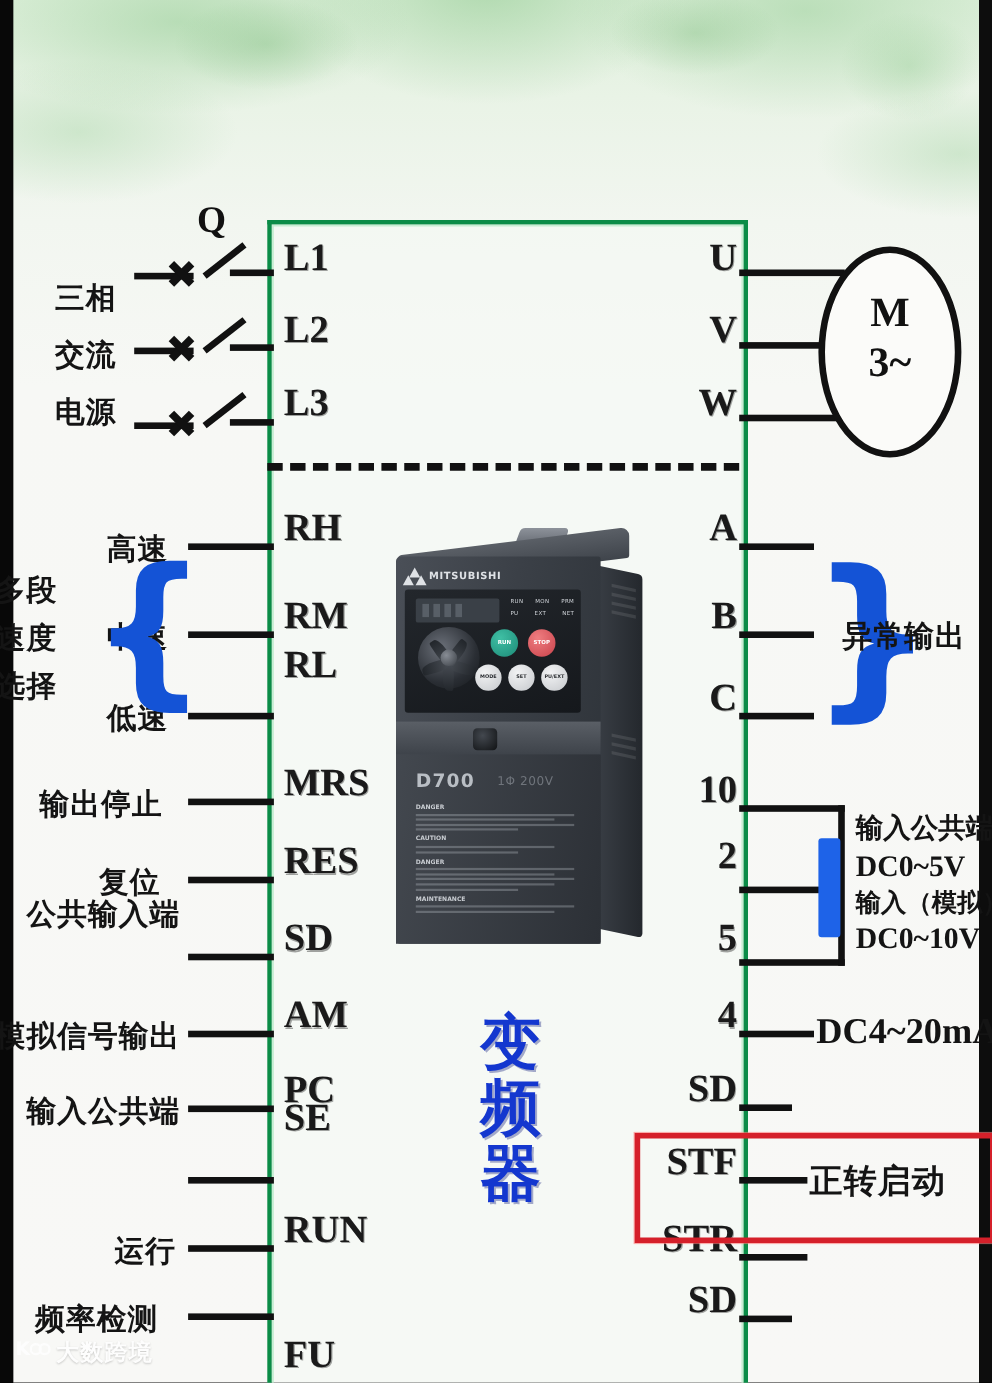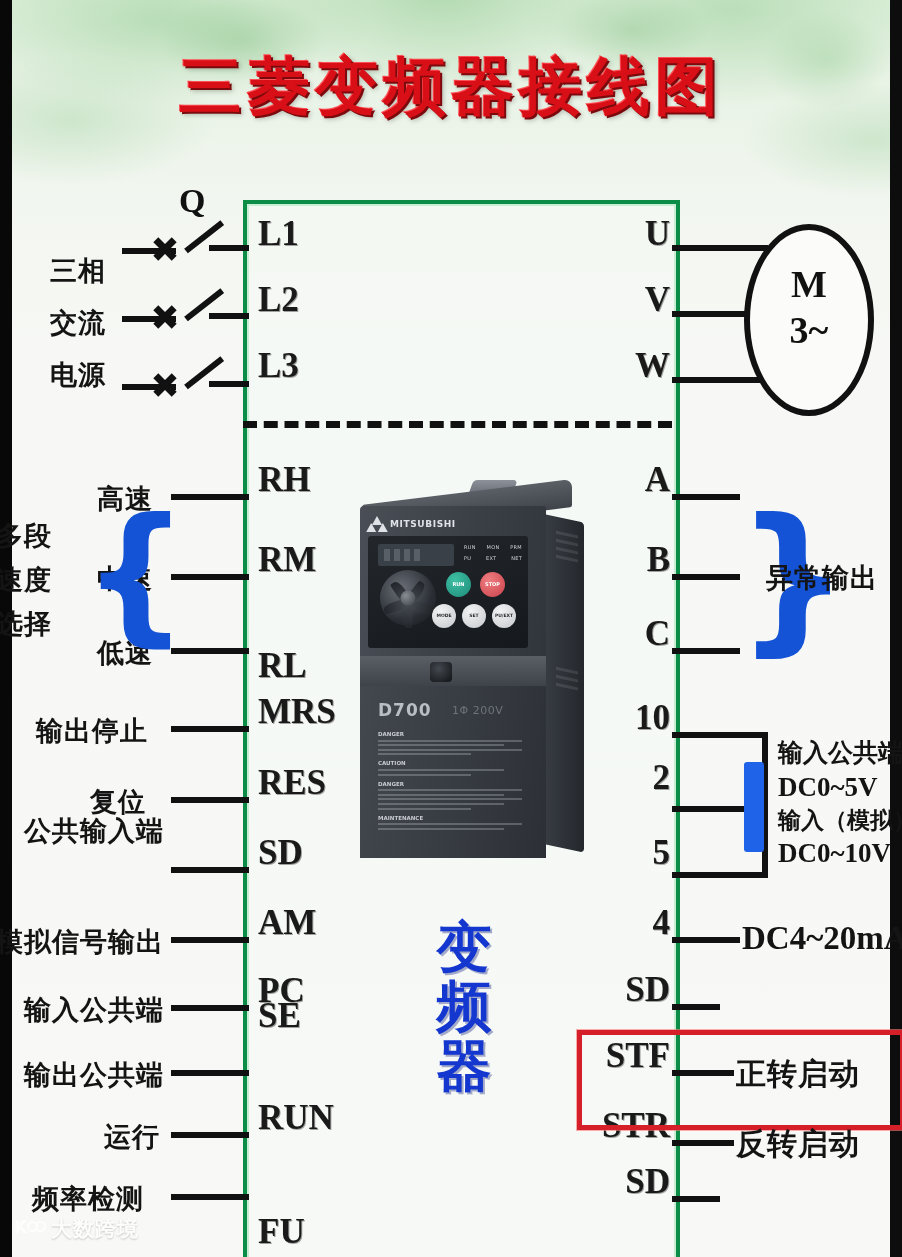--- a/index.html
+++ b/index.html
@@ -242,31 +242,30 @@
 </style>
 </head>
 <body>
 
 <div id="page">
 
   <div class="paper"></div>
   <div class="edge-l"></div>
   <div class="edge-r"></div>
 
-  <div class="title">三菱变频器接线图</div>
 
   <div class="vfd-box"></div>
   <div class="divider"></div>
 
   <div class="term l" style="top:214px">L1</div>
   <div class="term l" style="top:280px">L2</div>
   <div class="term l" style="top:346px">L3</div>
   <div class="term l" style="top:460px">RH</div>
   <div class="term l" style="top:540px">RM</div>
-  <div class="term l" style="top:646px">RL</div>
+  <div class="term l" style="top:584px">RL</div>
   <div class="term l" style="top:692px">MRS</div>
   <div class="term l" style="top:763px">RES</div>
   <div class="term l" style="top:833px">SD</div>
   <div class="term l" style="top:903px">AM</div>
   <div class="term l" style="top:971px">PC</div>
   <div class="term l" style="top:996px">SE</div>
   <div class="term l" style="top:1098px">RUN</div>
   <div class="term l" style="top:1212px">FU</div>
 
   <div class="term r" style="top:214px">U</div>
@@ -331,21 +330,20 @@
   <div class="wire" style="left:171px;top:867px;width:78px"></div>
   <div class="cn" style="left:24px;top:813px">公共输入端</div>
 
   <div class="wire" style="left:171px;top:937px;width:78px"></div>
   <div class="cn" style="left:-4px;top:924px">模拟信号输出</div>
 
   <div class="wire" style="left:171px;top:1005px;width:78px"></div>
   <div class="cn" style="left:24px;top:992px">输入公共端</div>
 
   <div class="wire" style="left:171px;top:1070px;width:78px"></div>
-  <div class="cn" style="left:24px;top:1057px">输出公共端</div>
 
   <div class="wire" style="left:171px;top:1132px;width:78px"></div>
   <div class="cn" style="left:104px;top:1119px">运行</div>
 
   <div class="wire" style="left:171px;top:1194px;width:78px"></div>
   <div class="cn" style="left:32px;top:1181px">频率检测</div>
 
   <div class="brace" style="left:82px;top:498px;font-size:150px">{</div>
   <div class="cn" style="left:-4px;top:518px">多段</div>
   <div class="cn" style="left:-4px;top:562px">速度</div>
@@ -370,21 +368,20 @@
   <div class="wire" style="left:672px;top:937px;width:68px"></div>
   <div class="en" style="left:742px;top:920px;font-size:33px">DC4~20mA</div>
 
   <div class="wire" style="left:672px;top:1004px;width:48px"></div>
 
   <div class="redbox" style="left:577px;top:1030px;width:318px;height:90px"></div>
   <div class="wire" style="left:672px;top:1070px;width:62px"></div>
   <div class="cn" style="left:736px;top:1054px;font-size:30px">正转启动</div>
 
   <div class="wire" style="left:672px;top:1140px;width:62px"></div>
-  <div class="cn" style="left:736px;top:1124px;font-size:30px">反转启动</div>
 
   <div class="wire" style="left:672px;top:1196px;width:48px"></div>
 
   <div class="vfd-photo">
     <div class="vfd-cablestub"></div>
     <div class="vfd-top"></div>
     <div class="vfd-side">
       <div class="vent" style="top:14px"></div>
         <div class="vent" style="top:22px"></div>
       <div class="vent" style="top:30px"></div>

